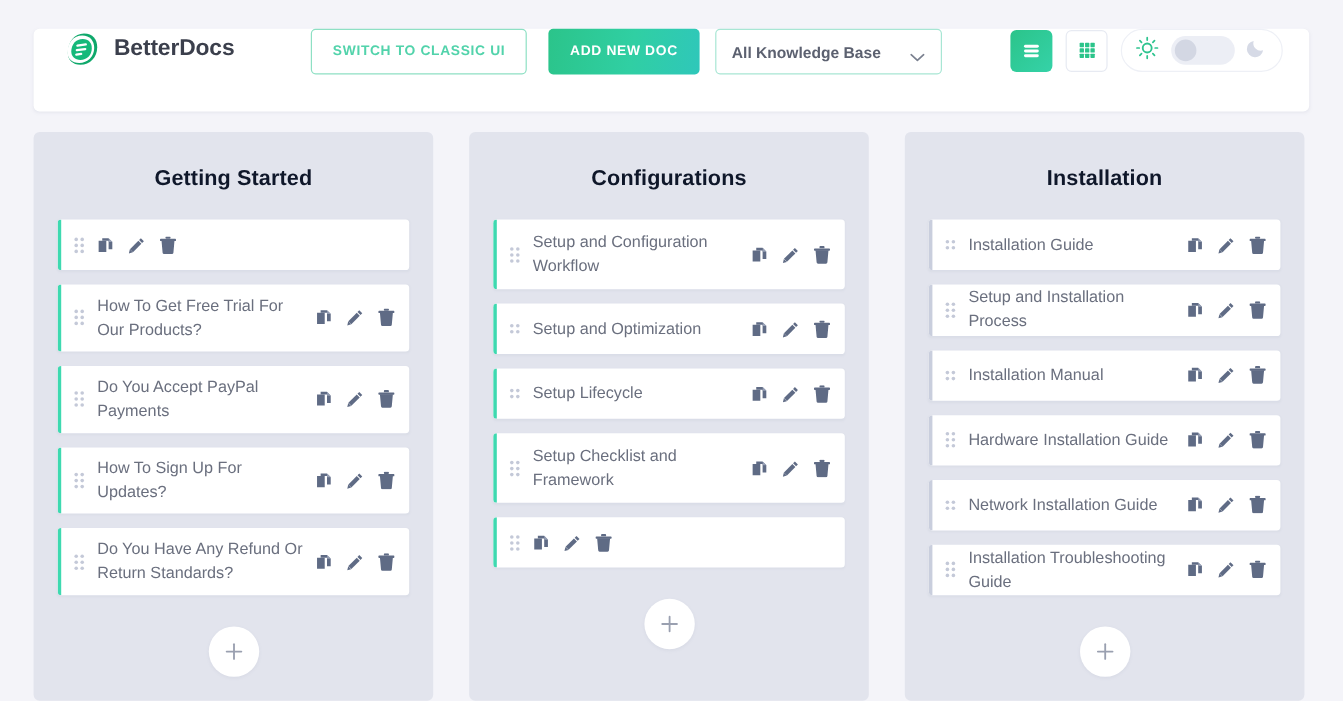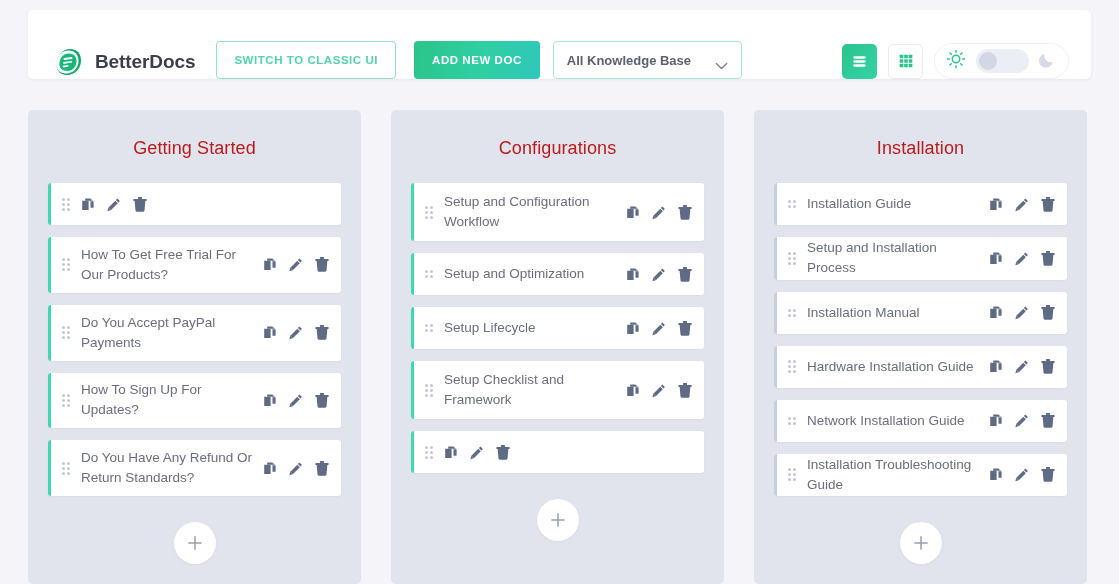--- a/index.html
+++ b/index.html
@@ -13,28 +13,28 @@
   body {
     background: #f4f4f9;
     font-family: "Liberation Sans", "DejaVu Sans", sans-serif;
     -webkit-font-smoothing: antialiased;
   }
 
   
   .header {
     position: absolute;
     left: 28px;
-    top: 10px;
+    top: 24px;
     width: 1063px;
     height: 69px;
     background: #ffffff;
     border-radius: 5px;
     box-shadow: 0 1px 3px rgba(120,125,160,0.10);
     display: flex;
-    align-items: flex-end;
+    align-items: flex-start;
     padding: 0 22px;
   }
 
   .brand {
     display: flex;
     align-items: center;
     gap: 11px;
     margin-right: 21px;
   }
   .brand-logo { width: 34px; height: 34px; display: block; }
@@ -55,20 +55,21 @@
     color: #52d3ab;
     font-size: 11.5px;
     font-weight: bold;
     letter-spacing: 0.55px;
     display: flex;
     align-items: center;
     justify-content: center;
     white-space: nowrap;
     cursor: pointer;
     font-family: inherit;
+    margin-left: 43px;
   }
 
   .btn-adddoc {
     height: 38px;
     padding: 0 18px;
     margin-left: 18px;
     border: none;
     border-radius: 4px;
     background: linear-gradient(100deg, #2bc48a 0%, #30cfa3 55%, #2fc7ba 100%);
     color: #ffffff;
@@ -175,25 +176,25 @@
     width: 333px;
     background: #e2e4ed;
     border-radius: 5px;
     padding: 0 20px;
     display: flex;
     flex-direction: column;
   }
 
   .column-title {
     font-size: 18px;
-    color: #b91c1c;
+    color: #0f172a;
     text-align: center;
     padding-top: 28px;
     padding-bottom: 24px;
-    font-weight: normal;
+    font-weight: bold;
     letter-spacing: 0.1px;
   }
 
   .card {
     background: #ffffff;
     border-radius: 3px;
     min-height: 42px;
     margin-bottom: 12px;
     display: flex;
     align-items: center;

